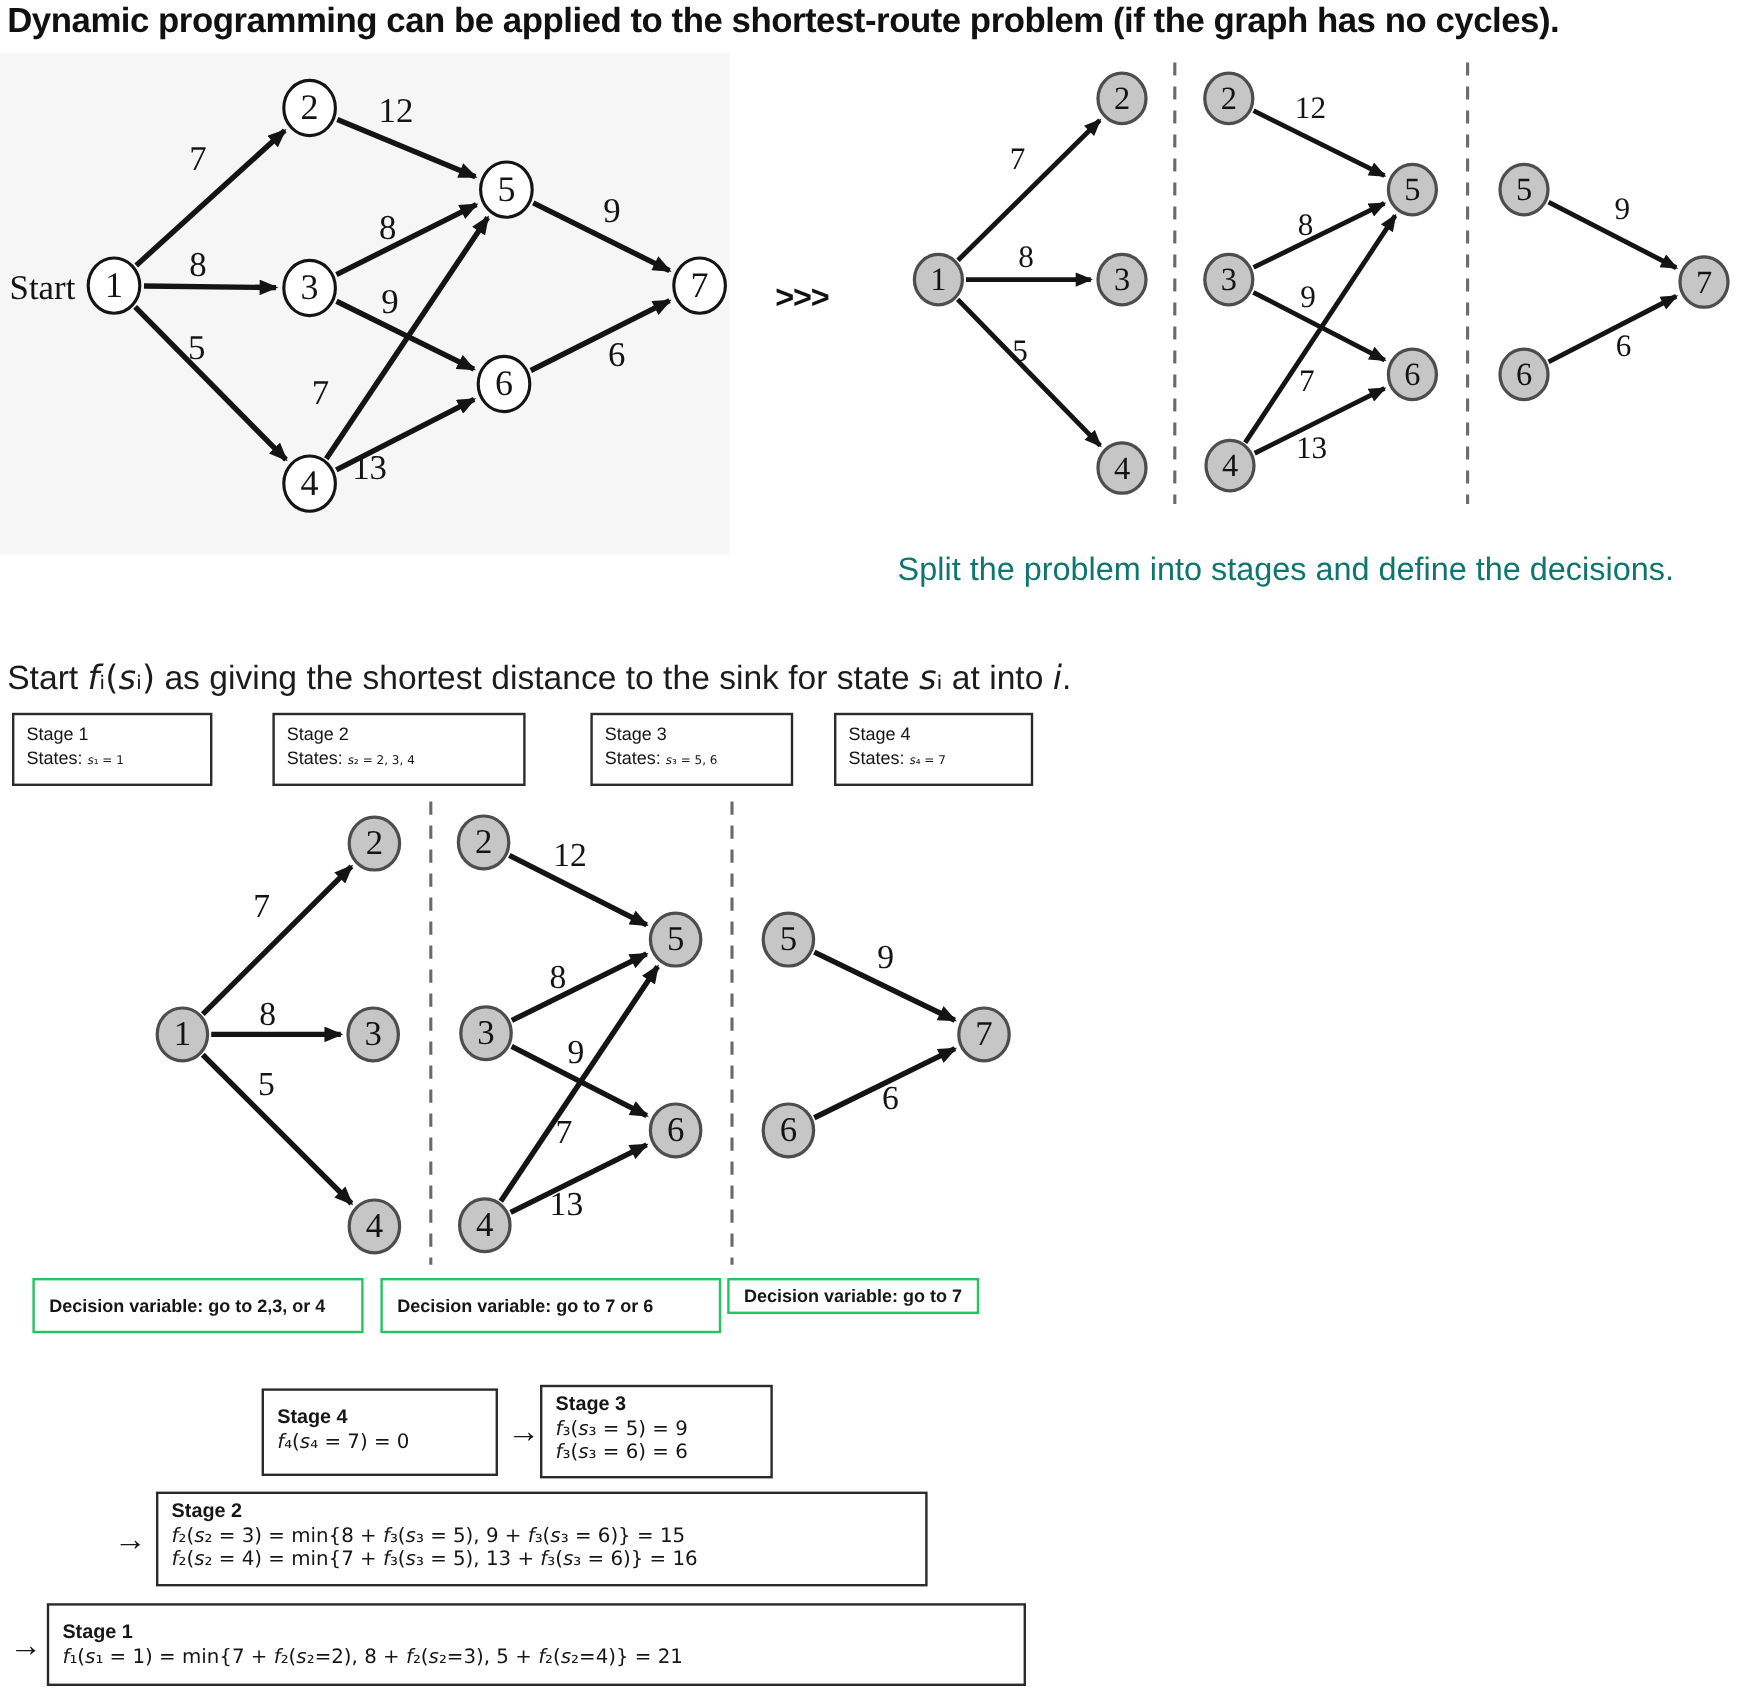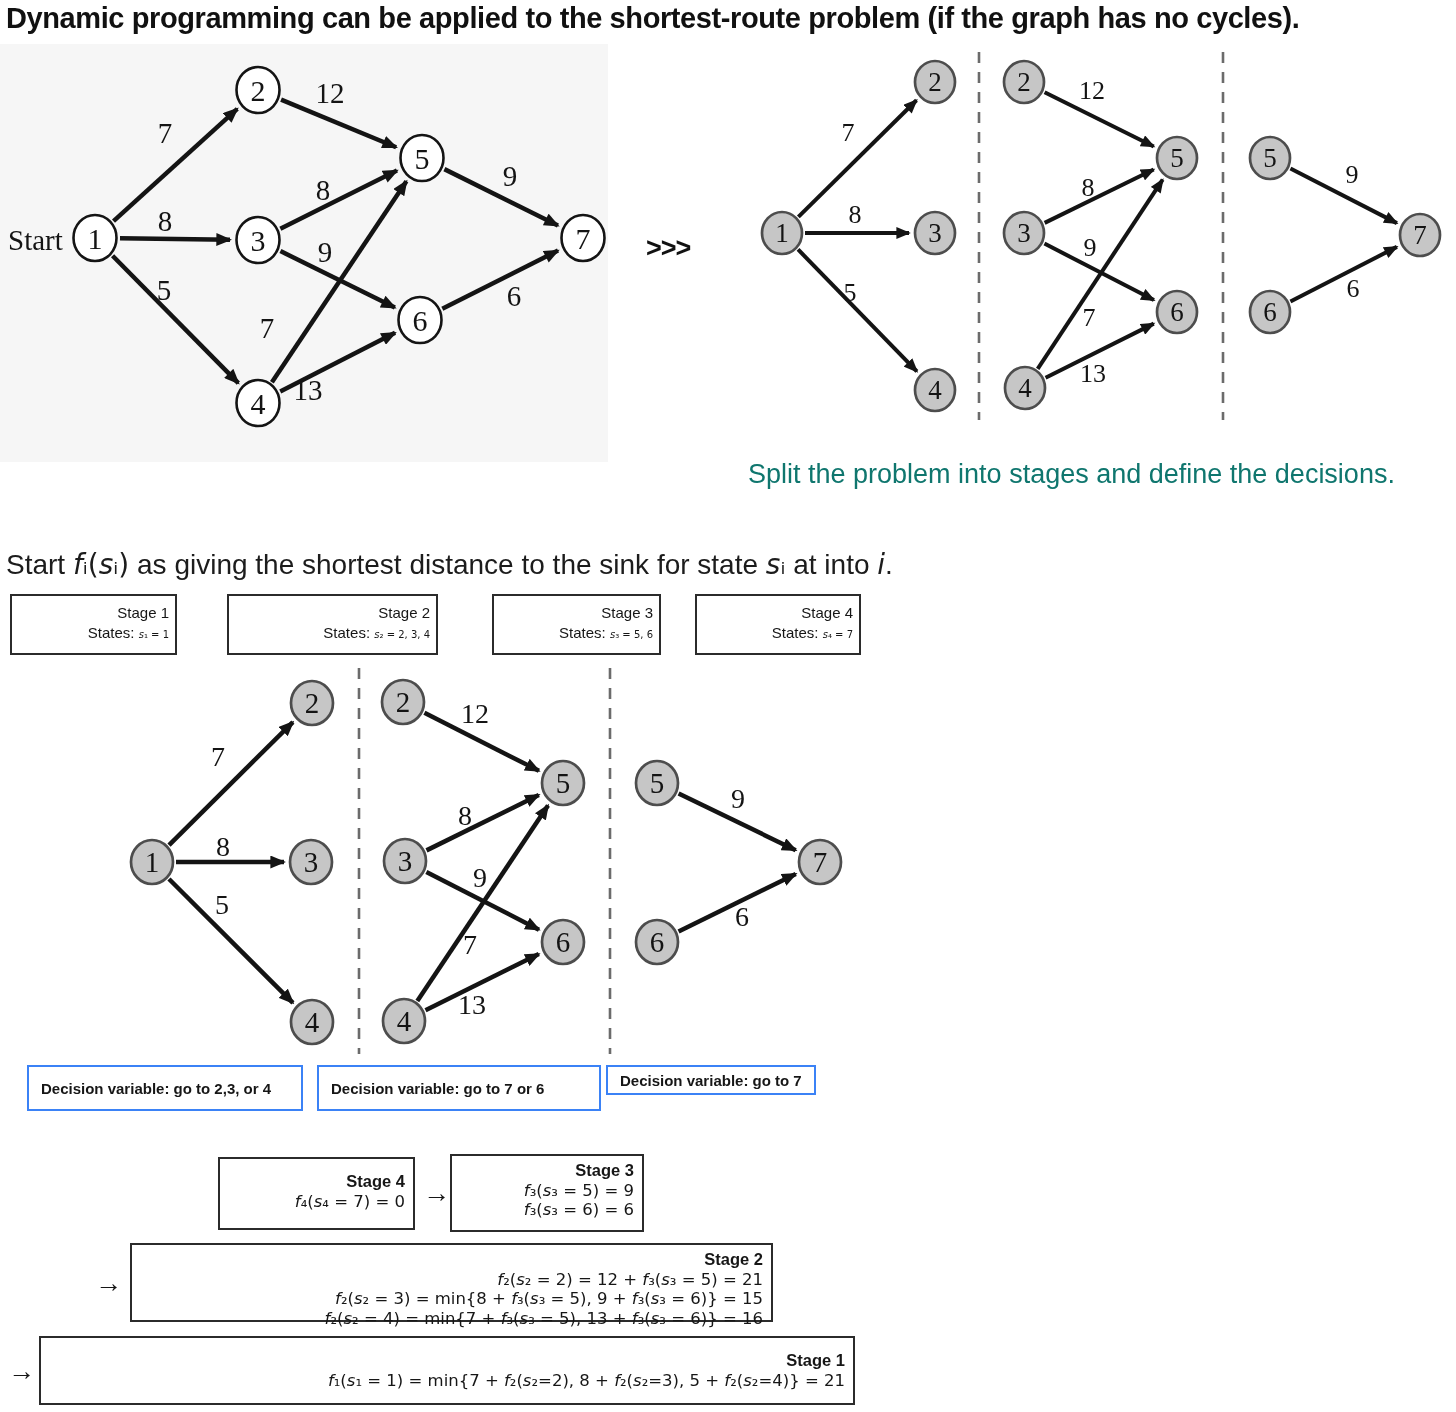--- a/index.html
+++ b/index.html
@@ -1,31 +1,31 @@
 <!DOCTYPE html>
 <html><head>
 <meta charset="utf-8">
 <style>
   html,body{margin:0;padding:0;}
   body{
     width:1456px;height:1412px;position:relative;background:#ffffff;
     font-family:"Liberation Sans",sans-serif;color:#111;overflow:hidden;
   }
-  .abs{position:absolute;text-align:right;}
+  .abs{position:absolute;}
   .page-title{left:6px;top:2px;font-size:29px;font-weight:800;letter-spacing:-0.4px;white-space:nowrap;}
   .scan-bg{left:0;top:44px;width:608px;height:418px;background:#f6f6f6;}
   .chevrons{left:646px;top:233px;font-size:27px;font-weight:900;letter-spacing:-1px;}
   .split-caption{left:748px;top:459px;font-size:27px;color:#0f766e;white-space:nowrap;}
   .define-line{left:6px;top:548px;font-size:28px;color:#1c1c1c;white-space:nowrap;}
   .fm{font-family:"DejaVu Sans","Liberation Sans",sans-serif;}
   .fm i{font-style:italic;}
   .sbox{border:2px solid #2b2b2b;background:#fff;box-sizing:border-box;
         padding:7px 6px 0 10px;font-size:15px;line-height:20px;color:#161616;}
   .sbox .fm{font-size:10px;}
-  .dbox{border:2px solid #3b82f6;background:#fff;box-sizing:border-box;display:flex;align-items:center;
+  .dbox{border:2px solid #22c55e;background:#fff;box-sizing:border-box;display:flex;align-items:center;
         padding-left:12px;font-size:15px;font-weight:600;color:#161616;}
   .cbox{border:2px solid #2b2b2b;background:#fff;box-sizing:border-box;
         padding:5px 8px 0 11px;font-size:16.5px;line-height:19.5px;color:#161616;}
   .cbox .cbox-title{font-weight:bold;}
   .cbox.pad-top{padding-top:13px;}
   .flow-arrow{font-size:27px;font-weight:bold;color:#161616;}
   svg{position:absolute;overflow:visible;}
   svg text{font-family:"Liberation Serif",serif;fill:#141414;}
   .elabel,.nlabel{text-anchor:middle;dominant-baseline:central;}
   .start-label{dominant-baseline:central;}
@@ -231,21 +231,20 @@
 </div>
 <div class="abs flow-arrow" style="left:423px;top:1178px">→</div>
 <div class="abs cbox" style="left:450px;top:1154px;width:194px;height:78px">
   <div class="cbox-title">Stage 3</div>
   <div class="fm"><i>f</i>₃(<i>s</i>₃ = 5) = 9</div>
   <div class="fm"><i>f</i>₃(<i>s</i>₃ = 6) = 6</div>
 </div>
 <div class="abs flow-arrow" style="left:95px;top:1268px">→</div>
 <div class="abs cbox" style="left:130px;top:1243px;width:643px;height:79px">
   <div class="cbox-title">Stage 2</div>
-  <div class="fm"><i>f</i>₂(<i>s</i>₂ = 2) = 12 + <i>f</i>₃(<i>s</i>₃ = 5) = 21</div>
   <div class="fm"><i>f</i>₂(<i>s</i>₂ = 3) = min{8 + <i>f</i>₃(<i>s</i>₃ = 5), 9 + <i>f</i>₃(<i>s</i>₃ = 6)} = 15</div>
   <div class="fm"><i>f</i>₂(<i>s</i>₂ = 4) = min{7 + <i>f</i>₃(<i>s</i>₃ = 5), 13 + <i>f</i>₃(<i>s</i>₃ = 6)} = 16</div>
 </div>
 <div class="abs flow-arrow" style="left:8px;top:1356px">→</div>
 <div class="abs cbox pad-top" style="left:39px;top:1336px;width:816px;height:69px">
   <div class="cbox-title">Stage 1</div>
   <div class="fm"><i>f</i>₁(<i>s</i>₁ = 1) = min{7 + <i>f</i>₂(<i>s</i>₂=2), 8 + <i>f</i>₂(<i>s</i>₂=3), 5 + <i>f</i>₂(<i>s</i>₂=4)} = 21</div>
 </div>
 
 </body></html>

